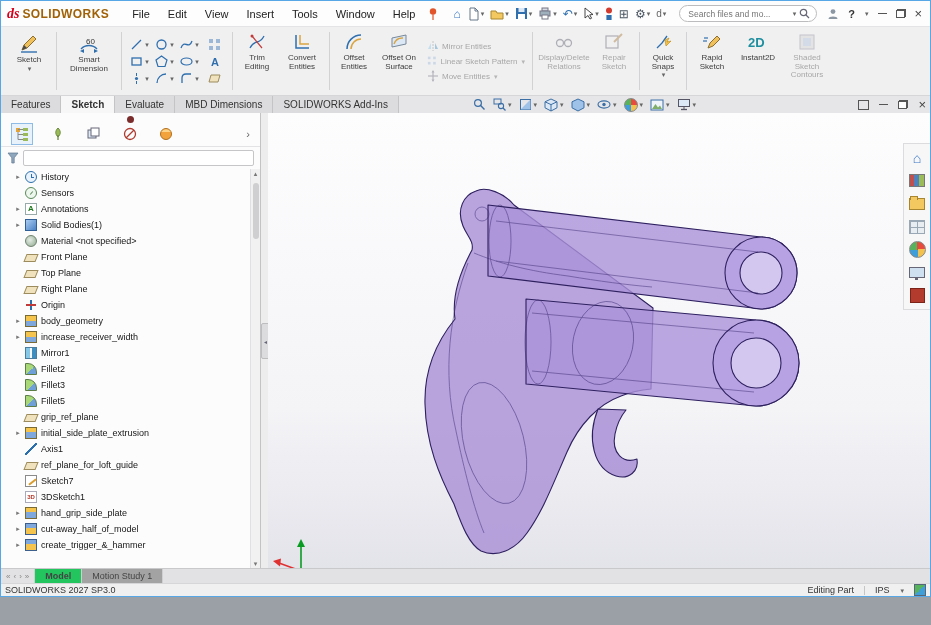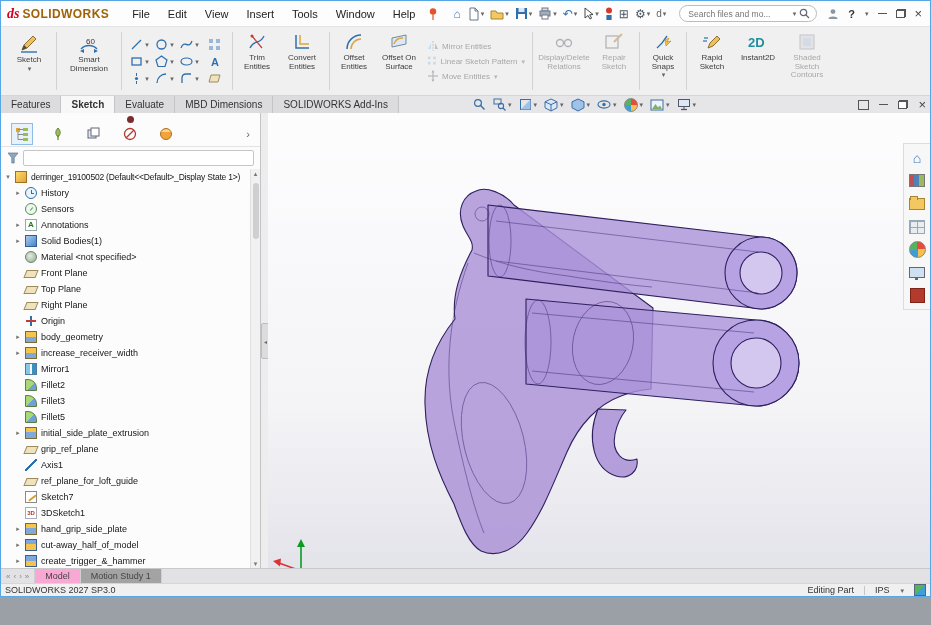--- a/index.html
+++ b/index.html
@@ -132,21 +132,21 @@
   .redbox{width:13px;height:13px;background:#b23b2e;border:1px solid #7e2317}
   .grid16{width:14px;height:12px;background:
       linear-gradient(#9aa7b5 1px,transparent 1px) 0 0/7px 6px,
       linear-gradient(90deg,#9aa7b5 1px,transparent 1px) 0 0/7px 6px,#e8edf2;border:1px solid #9aa7b5}
 
   
   .modeltabs{position:absolute;left:0;right:0;bottom:13px;height:14px;background:#e2e2e4;border-top:1px solid #c9c9cb;
              display:flex;align-items:stretch;font-size:9px;color:#444}
   .navarrows{display:flex;align-items:center;gap:3px;padding:0 5px;color:#888;font-size:8px;border-right:1px solid #cfcfd1}
   .mtab{display:flex;align-items:center;padding:0 10px;border-right:1px solid #cfcfd1;background:#a3a3a3;cursor:default}
-  .mtab.active{background:#f9a8d4;font-weight:400}
+  .mtab.active{background:#22c55e;font-weight:700}
 
   
   .statusbar{position:absolute;left:0;right:0;bottom:0;height:13px;background:#f0f0f1;border-top:1px solid #d6d6d8;
              display:flex;align-items:center;font-size:9px;color:#333;padding:0 4px;box-sizing:border-box}
   .statusright{margin-left:auto;display:flex;align-items:center;gap:10px}
   .sdiv{width:1px;height:9px;background:#c6c6c8}
   .tagicon{width:10px;height:10px;background:linear-gradient(135deg,#58b45c 0 50%,#3f9dd8 50%);border:1px solid #567}
 </style>
 </head>
 <body>
@@ -358,21 +358,21 @@
         </div>
     </div>
     <div class="vdiv"></div>
 
     <div class="rbtn" style="width:38px">
       <svg width="20" height="20" viewBox="0 0 20 20">
           <path d="M3,16 C8,6 12,14 17,4" fill="none" stroke="#2f6fae" stroke-width="1.3"></path>
           <line x1="5" y1="4" x2="15" y2="16" stroke="#c23b3b" stroke-width="1.2"></line>
           <circle cx="5" cy="4" r="1.5" fill="#c23b3b"></circle>
         </svg>
-      <span class="rlabel">Trim Entities</span>
+      <span class="rlabel">Trim Editing</span>
     </div>
     <div class="rbtn" style="width:44px">
       <svg width="20" height="20" viewBox="0 0 20 20">
           <path d="M4,3 L4,16 L17,16" fill="none" stroke="#2f6fae" stroke-width="1.5"></path>
           <path d="M8,3 L8,12 L17,12" fill="none" stroke="#d9a441" stroke-width="1.5"></path>
         </svg>
       <span class="rlabel">Convert Entities</span>
     </div>
     <div class="vdiv"></div>
     <div class="rbtn" style="width:38px">
@@ -601,25 +601,20 @@
         <span class="pchevron">›</span>
       </div>
       <div class="filterrow">
         <svg width="12" height="12" viewBox="0 0 12 12">
             <path d="M1,1 L11,1 L7.2,5.8 L7.2,11 L4.8,11 L4.8,5.8 Z" fill="#8fa7bd" stroke="#5e7891" stroke-width="0.7"></path>
           </svg>
         <div class="filterbox"></div>
       </div>
 
       <div class="tree">
-        <div class="trow root">
-          <span class="arr">▾</span>
-          <span class="ti ti-part"></span>
-          <span class="tl">derringer_19100502  (Default&lt;&lt;Default&gt;_Display State 1&gt;)</span>
-        </div>
         <div class="trow">
             <span class="arr">▸</span>
             <span class="ti ti-clock"></span>
             <span class="tl">History</span>
           </div>
         <div class="trow">
             <span class="arr"></span>
             <span class="ti ti-gauge"></span>
             <span class="tl">Sensors</span>
           </div>
@@ -682,28 +677,28 @@
             <span class="arr"></span>
             <span class="ti ti-fillet"></span>
             <span class="tl">Fillet3</span>
           </div>
         <div class="trow">
             <span class="arr"></span>
             <span class="ti ti-fillet"></span>
             <span class="tl">Fillet5</span>
           </div>
         <div class="trow">
+            <span class="arr"></span>
+            <span class="ti ti-plane"></span>
+            <span class="tl">grip_ref_plane</span>
+          </div>
+        <div class="trow">
             <span class="arr">▸</span>
             <span class="ti ti-extrude"></span>
             <span class="tl">initial_side_plate_extrusion</span>
-          </div>
-        <div class="trow">
-            <span class="arr"></span>
-            <span class="ti ti-plane"></span>
-            <span class="tl">grip_ref_plane</span>
           </div>
         <div class="trow">
             <span class="arr"></span>
             <span class="ti ti-axis"></span>
             <span class="tl">Axis1</span>
           </div>
         <div class="trow">
             <span class="arr"></span>
             <span class="ti ti-plane"></span>
             <span class="tl">ref_plane_for_loft_guide</span>

